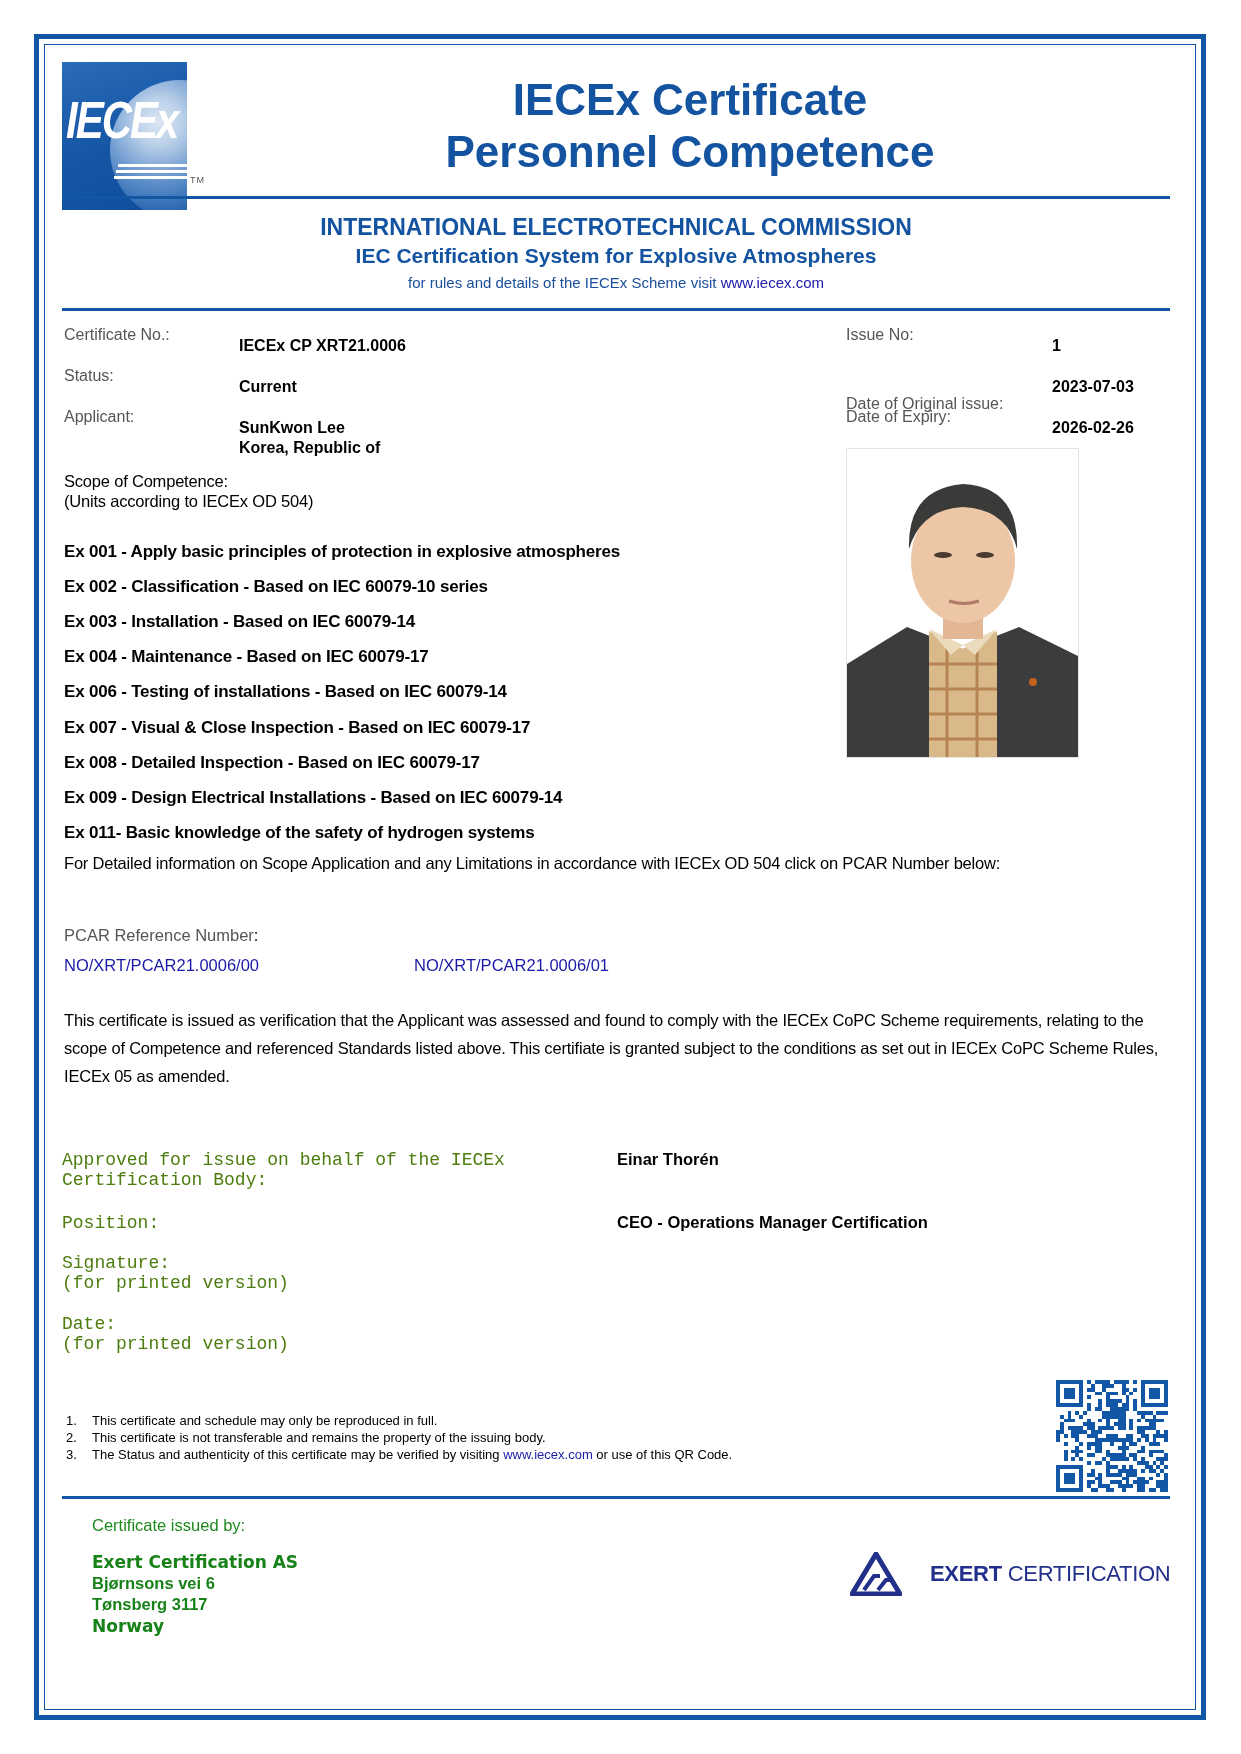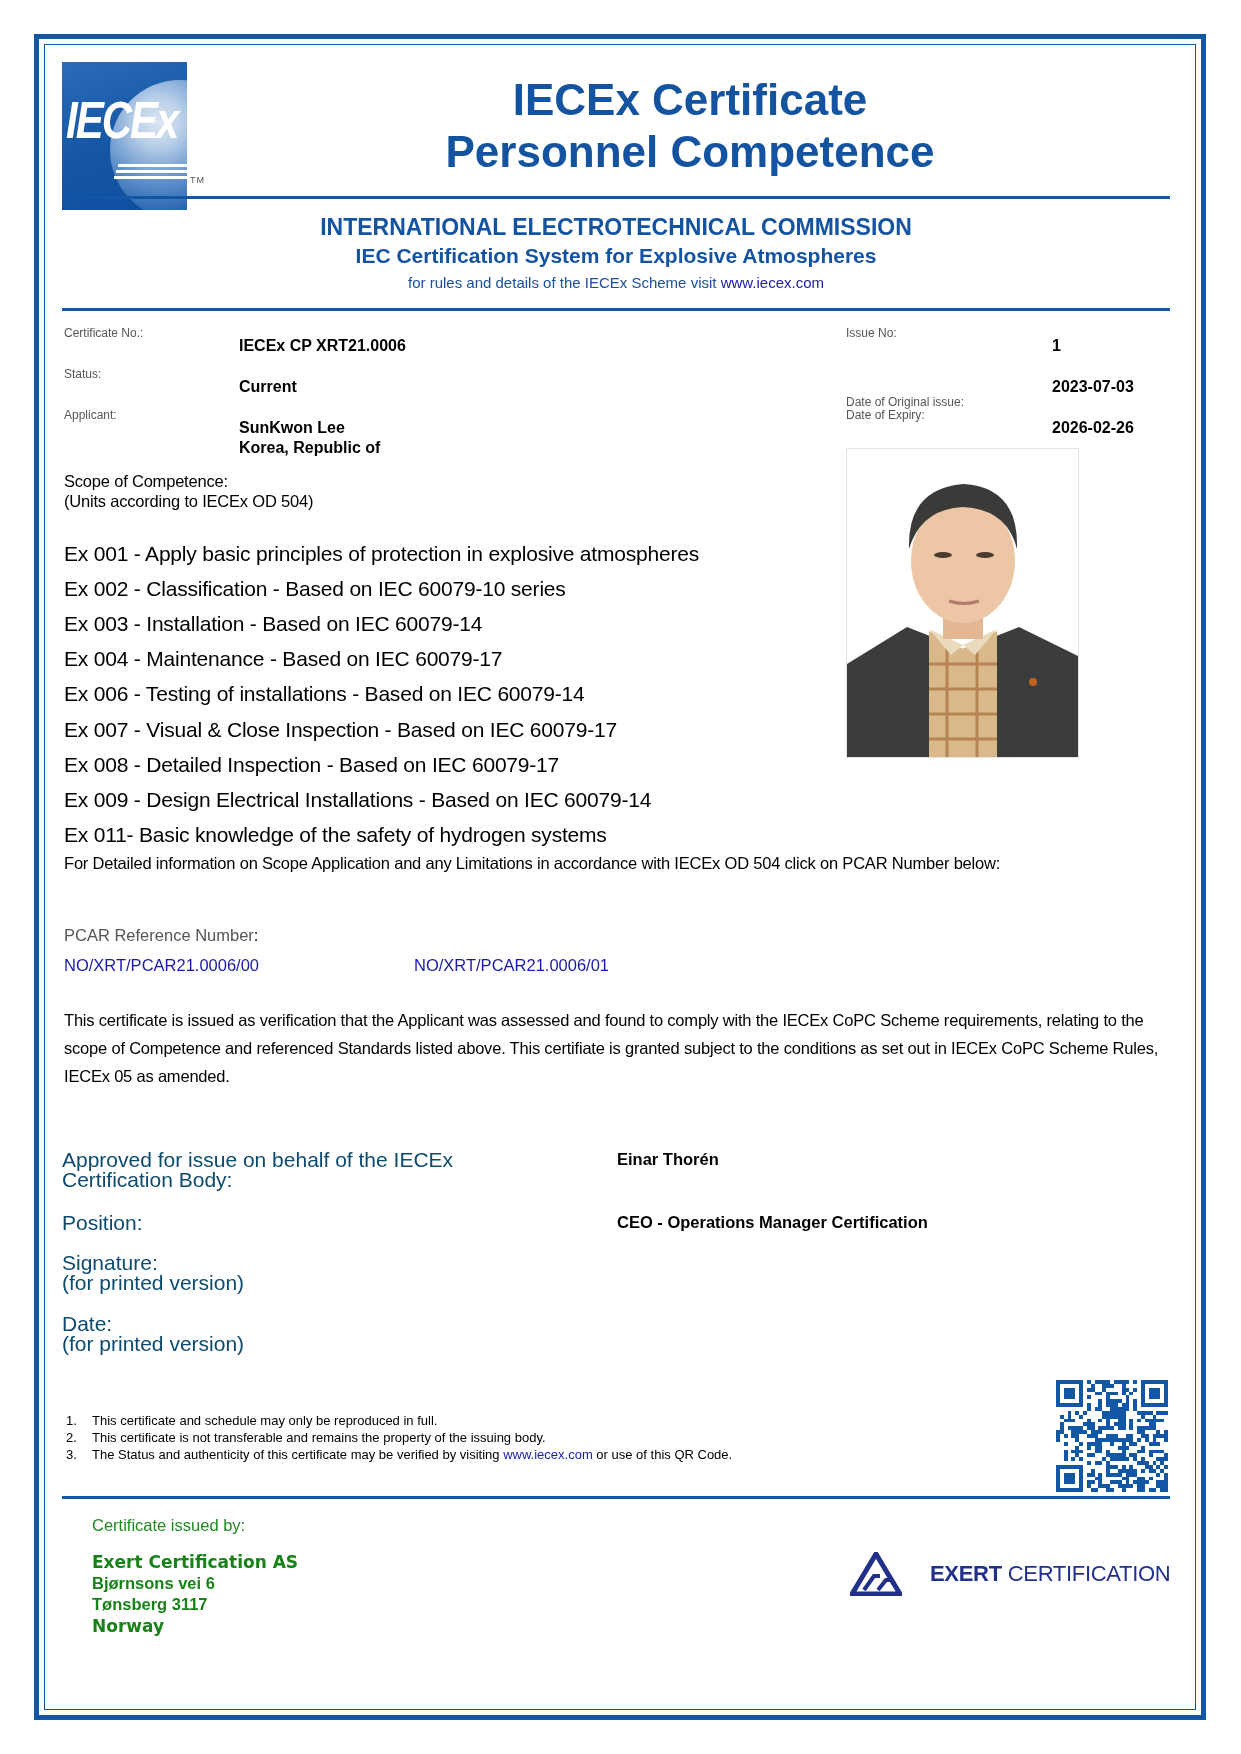--- a/index.html
+++ b/index.html
@@ -45,36 +45,36 @@
     .title.l2 { top: 126px; }
 
     .rule { position: absolute; left: 62px; width: 1108px; height: 3px; background: #1257a6; }
 
     .org { position: absolute; left: 62px; width: 1108px; text-align: center; color: #1453a0; font-weight: bold; }
     .org.l1 { top: 214px; font-size: 23px; }
     .org.l2 { top: 244px; font-size: 21px; }
     .org.l3 { top: 274px; font-size: 15px; font-weight: normal; color: #1a4f99; }
     .link { color: #1a1aa8; }
 
-    .label { position: absolute; color: #555; font-size: 12px; }
+    .label { position: absolute; color: #555; font-size: 16px; }
     .value { position: absolute; font-weight: bold; font-size: 16px; color: #000; margin-top: 11px; }
 
     .photo {
       position: absolute; left: 846px; top: 448px; width: 233px; height: 310px;
       border: 1px solid #e3e3e3; overflow: hidden; background: #fff;
     }
 
-    .scope-item { position: absolute; left: 64px; font-weight: normal; font-size: 21px; letter-spacing: -0.2px; }
+    .scope-item { position: absolute; left: 64px; font-weight: bold; font-size: 17px; letter-spacing: -0.2px; }
     .body-text { position: absolute; left: 64px; font-size: 16.5px; color: #000; letter-spacing: -0.2px; }
 
     .pcar-link { position: absolute; top: 956px; font-size: 16.5px; color: #1a1aa8; cursor: pointer; }
 
     .verif { position: absolute; left: 64px; top: 1006px; width: 1100px; font-size: 16.5px; line-height: 28px; letter-spacing: -0.2px; }
 
-    .sig-label { position: absolute; left: 62px; color: #0c4a6e; font-size: 21px; line-height: 20px; }
+    .sig-label { position: absolute; left: 62px; color: #4d7c0f; font-size: 18px; line-height: 20px; font-family: Liberation Mono, monospace; }
     .sig-value { position: absolute; left: 617px; font-weight: bold; font-size: 16.5px; }
 
     .notes { position: absolute; left: 66px; top: 1412px; font-size: 13px; line-height: 17px; }
     .notes .n { display: flex; }
     .notes .num { width: 26px; }
 
     .qr { position: absolute; left: 1056px; top: 1380px; width: 112px; height: 112px; }
 
     .issuer-label { position: absolute; left: 92px; top: 1516px; color: #1e8a1e; font-size: 16.5px; }
     .issuer { position: absolute; left: 92px; font-weight: bold; color: #178217; font-size: 17px; }

